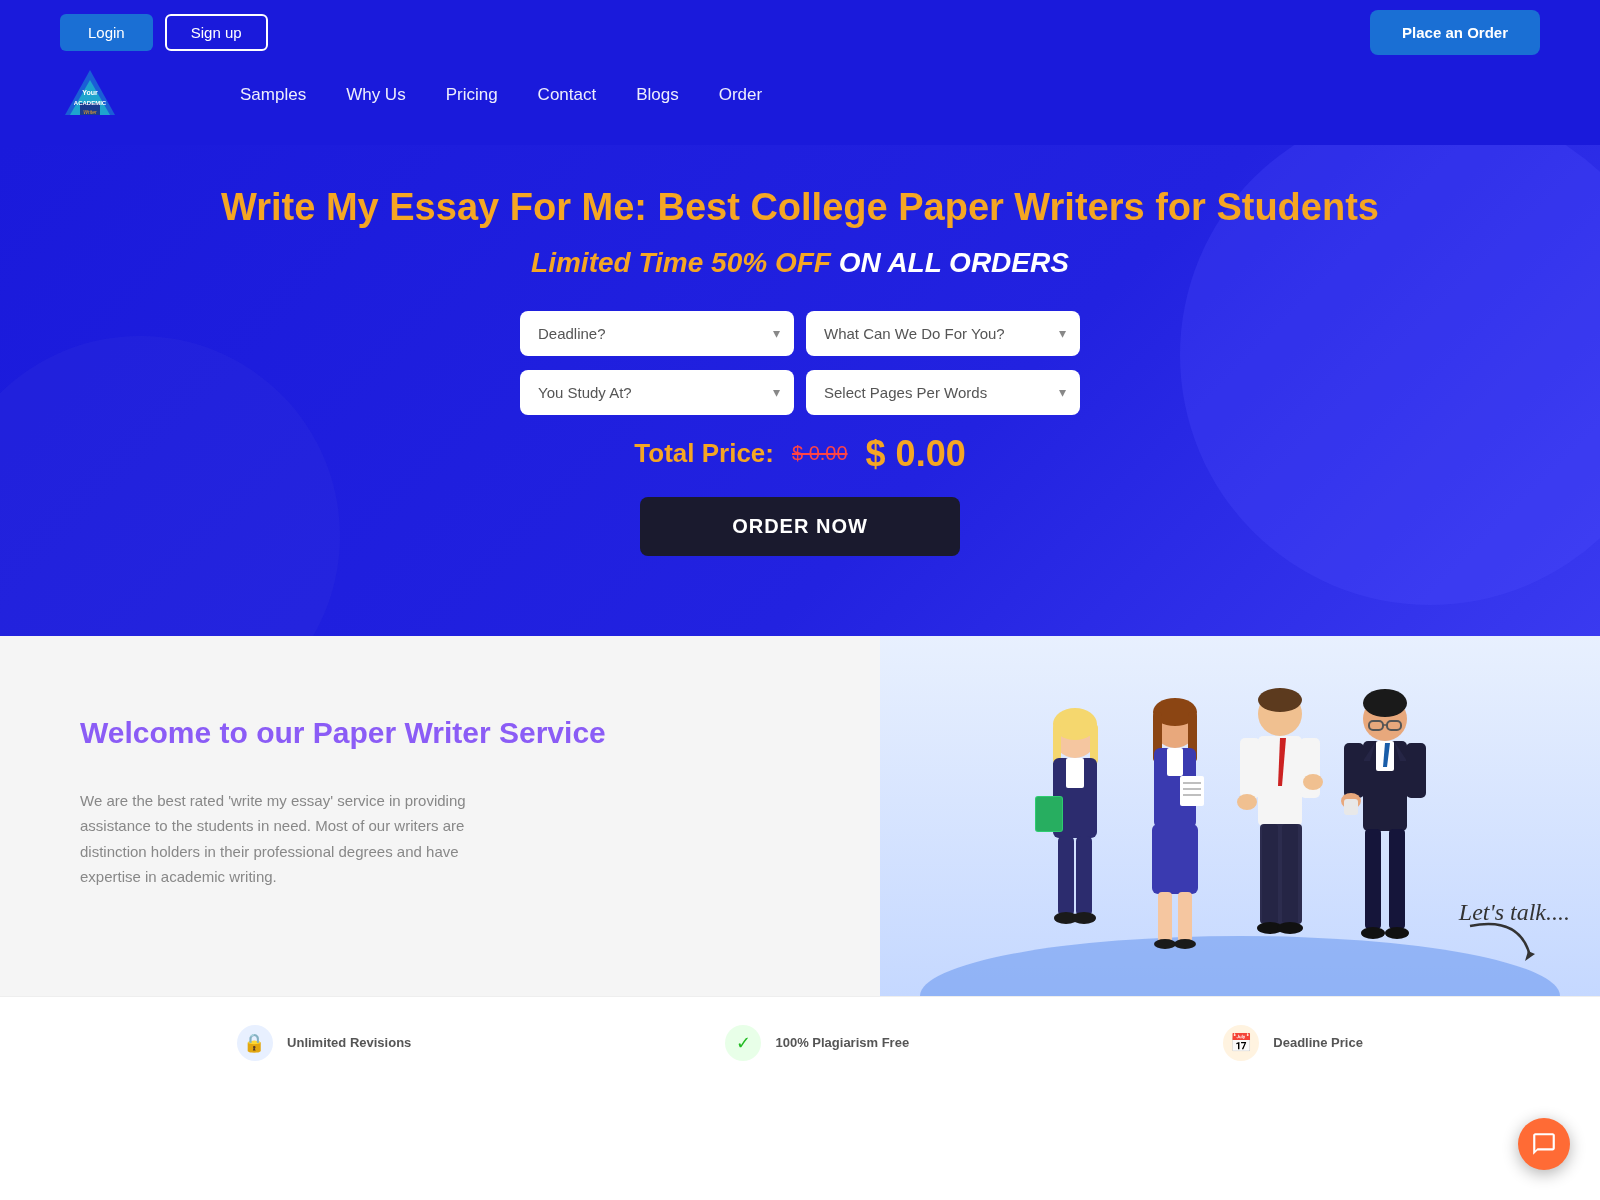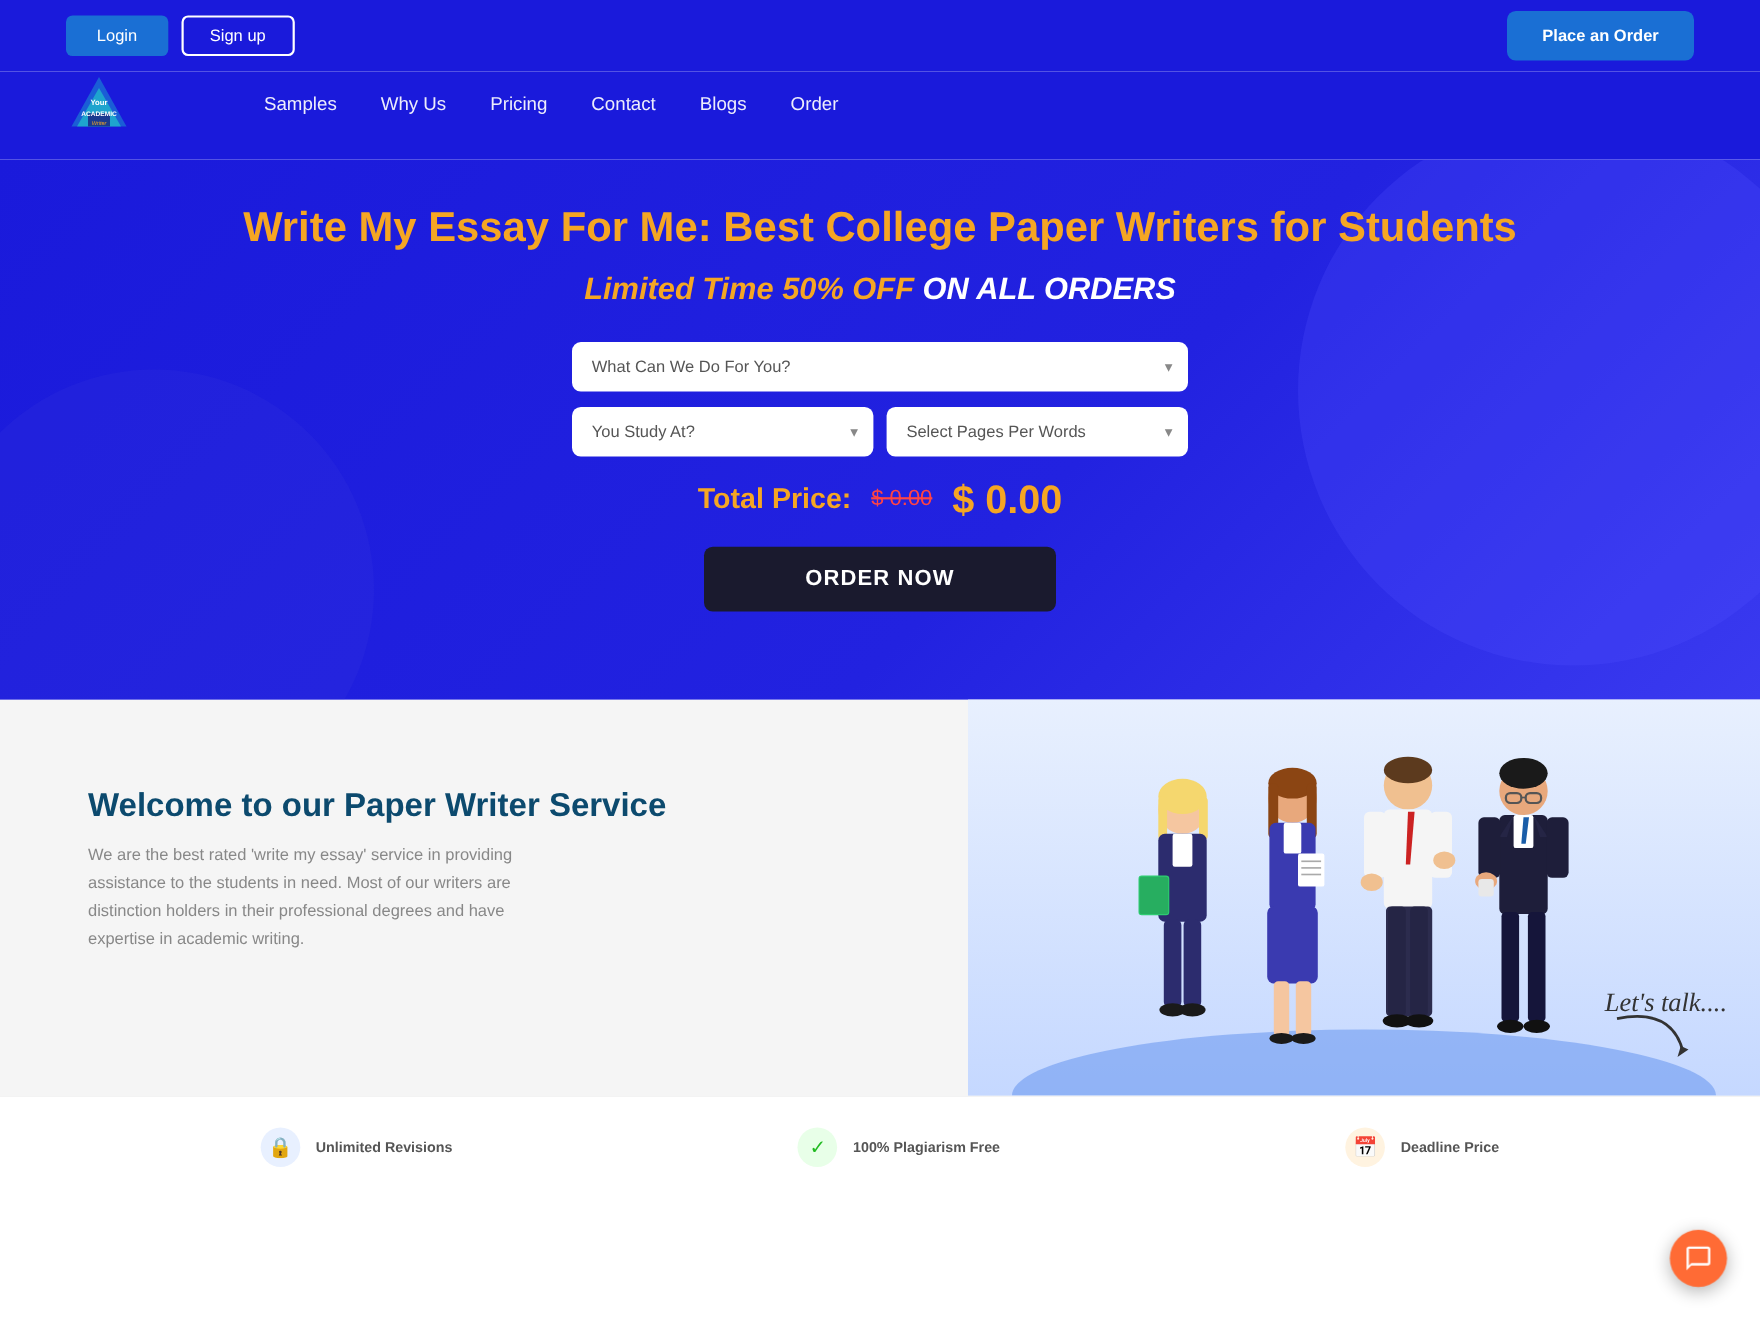--- a/index.html
+++ b/index.html
@@ -209,22 +209,22 @@
       display: flex;
       min-height: 360px;
     }
     .welcome-text {
       flex: 0 0 55%;
       padding: 80px 60px 60px 80px;
     }
     .welcome-title {
       font-size: 30px;
       font-weight: 800;
-      color: #0c4a6e;
-      margin-bottom: 15px;
+      color: #8b5cf6;
+      margin-bottom: 38px;
     }
     .welcome-desc {
       font-size: 15px;
       color: #888;
       line-height: 1.7;
       max-width: 400px;
     }
     .welcome-image {
       flex: 0 0 45%;
       background: linear-gradient(180deg, #e8f0fe 0%, #c5d8ff 100%);
@@ -328,20 +328,29 @@
 <section class="hero">
   <div class="hero-content">
     <h1 class="hero-title">Write My Essay For Me: Best College Paper Writers for Students</h1>
     <p class="hero-subtitle">
       <span class="highlight">Limited Time 50% OFF</span>
       <span class="bold-white"> <span>ON ALL ORDERS</span></span>
     </p>
 
     <div class="order-form">
       <div class="form-row">
+        <div class="select-wrapper">
+          <select>
+            <option>Deadline?</option>
+            <option>24 Hours</option>
+            <option>48 Hours</option>
+            <option>3 Days</option>
+            <option>7 Days</option>
+          </select>
+        </div>
         <div class="select-wrapper">
           <select>
             <option>What Can We Do For You?</option>
             <option>Essay Writing</option>
             <option>Research Paper</option>
             <option>Dissertation</option>
             <option>Thesis</option>
           </select>
         </div>
       </div>

